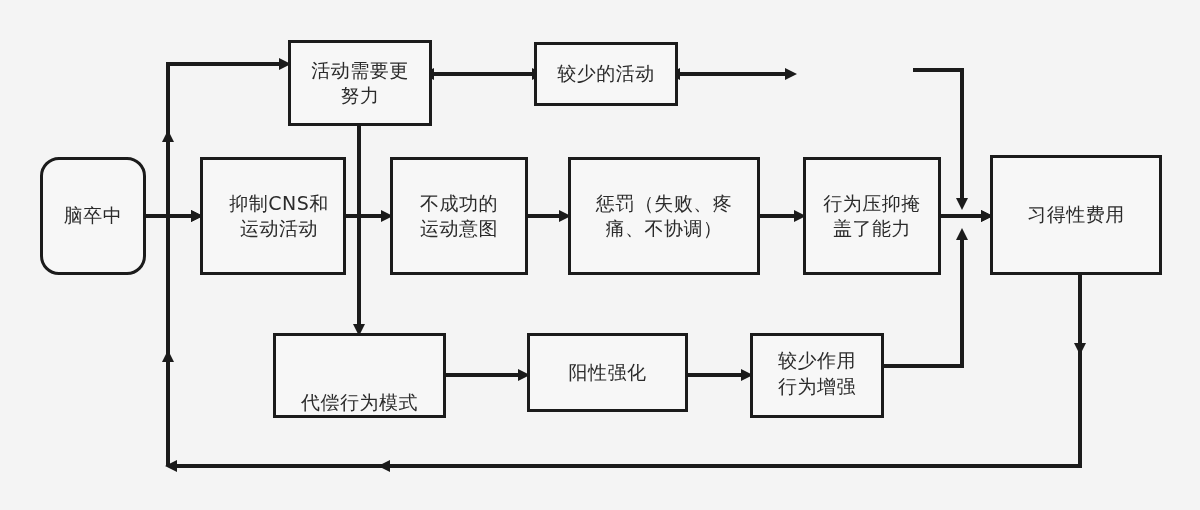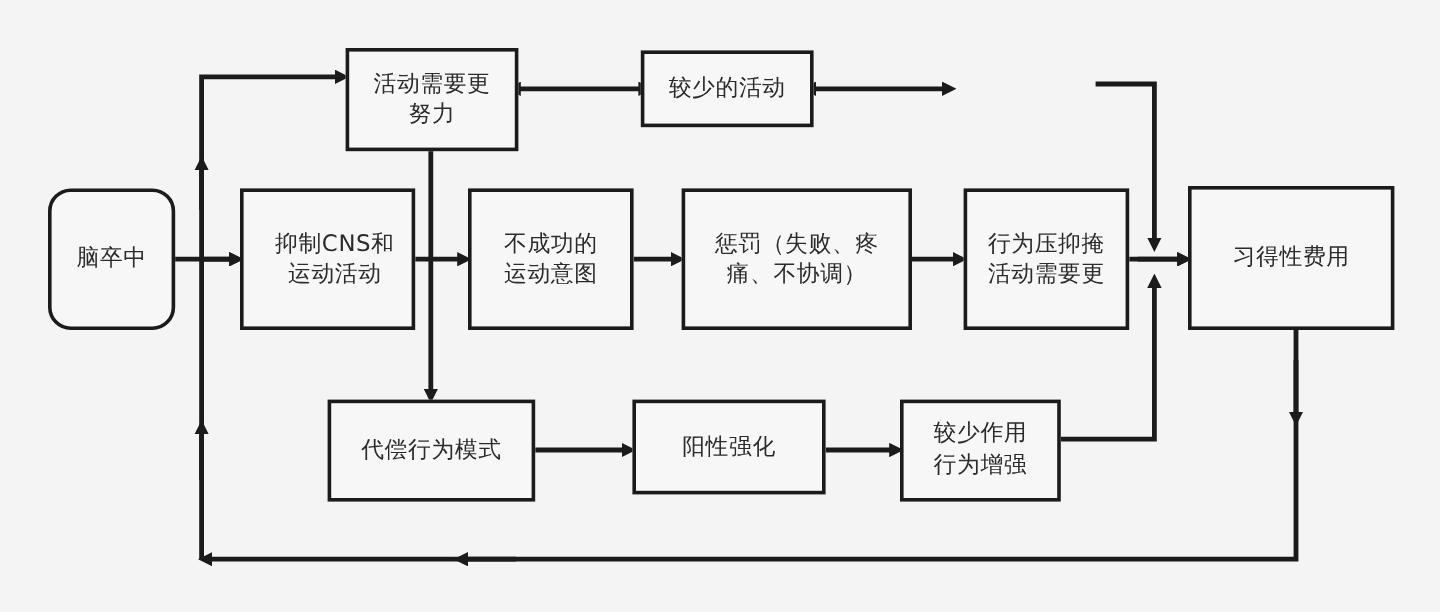--- a/index.html
+++ b/index.html
@@ -116,38 +116,38 @@
 运动意图</span>
   </div>
 
   <div class="node" style="left:568px;top:157px;width:192px;height:118px;">
     <span class="label">惩罚（失败、疼
 痛、不协调）</span>
   </div>
 
   <div class="node" style="left:803px;top:157px;width:138px;height:118px;">
     <span class="label">行为压抑掩
-活动需要更</span>
+盖了能力</span>
   </div>
 
   <div class="node" style="left:990px;top:155px;width:172px;height:120px;">
     <span class="label">习得性费用</span>
   </div>
 
   <div class="node" style="left:288px;top:40px;width:144px;height:86px;">
     <span class="label">活动需要更
 努力</span>
   </div>
 
   <div class="node" style="left:534px;top:42px;width:144px;height:64px;justify-content:center;">
     <span class="label">较少的活动</span>
   </div>
 
 
-  <div class="node" style="left:273px;top:333px;width:173px;height:85px;">
+  <div class="node" style="left:273px;top:333px;width:173px;height:85px;align-items:flex-end;">
     <span class="label">代偿行为模式</span>
   </div>
 
   <div class="node" style="left:527px;top:333px;width:161px;height:79px;">
     <span class="label">阳性强化</span>
   </div>
 
   <div class="node" style="left:750px;top:333px;width:134px;height:85px;font-family:Liberation Mono, monospace;">
     <span class="label">较少作用
 行为增强</span>

